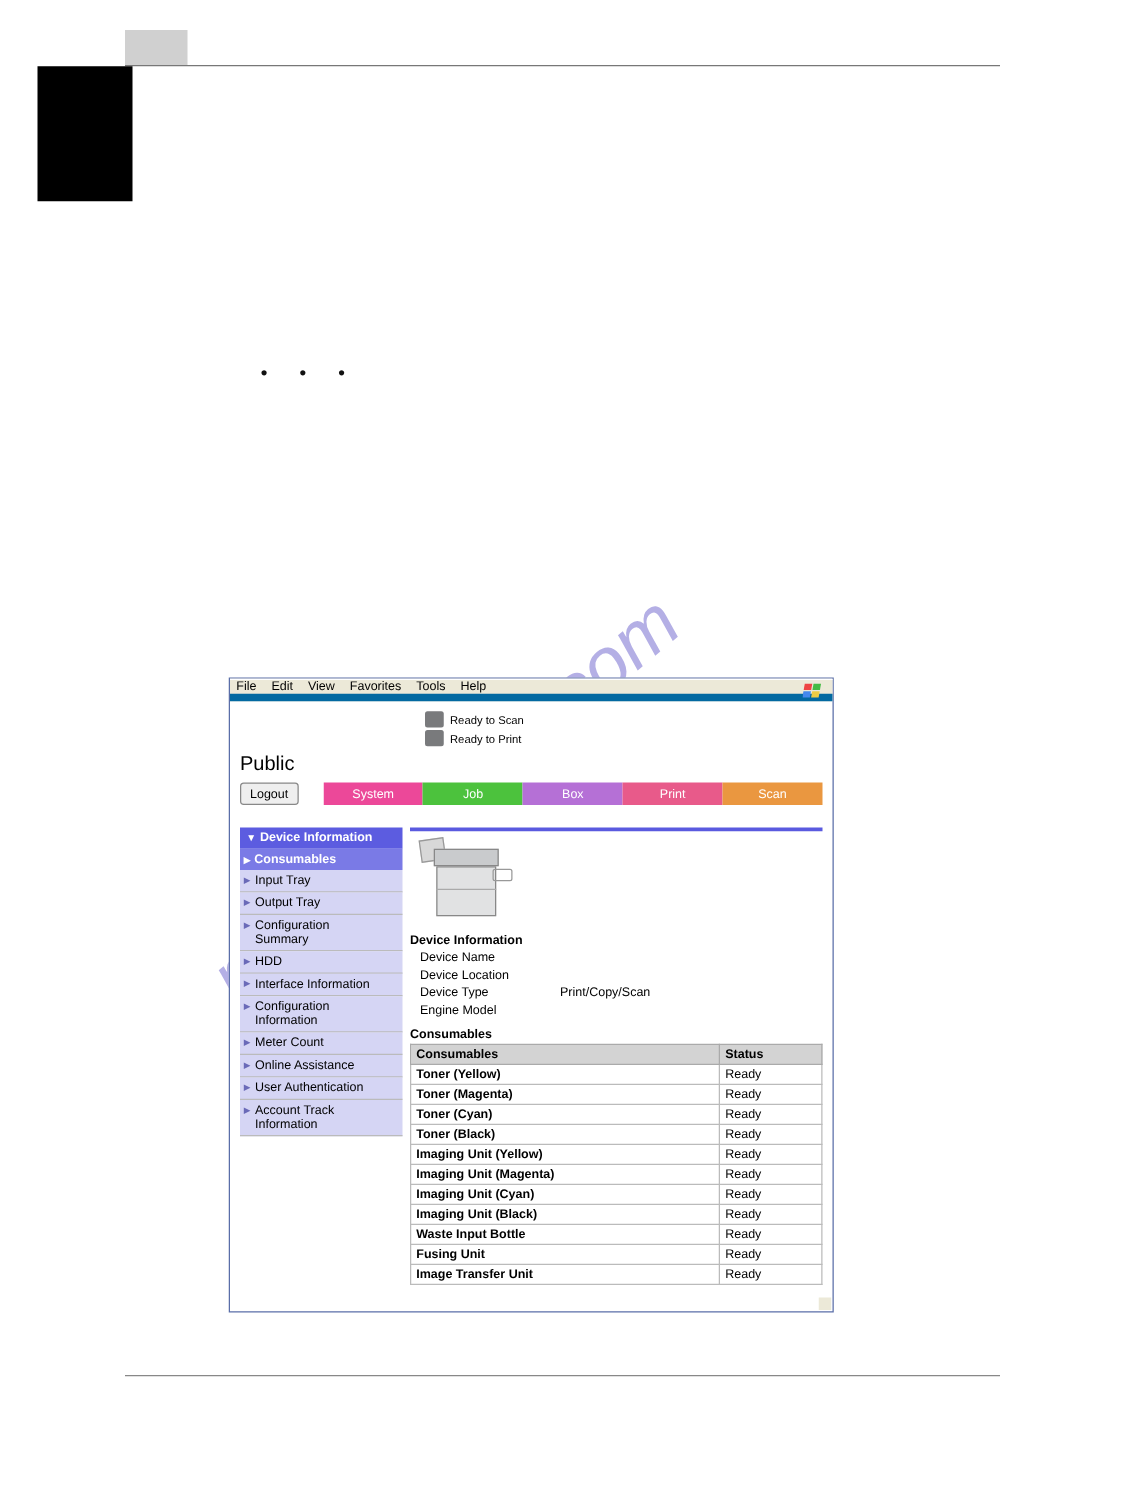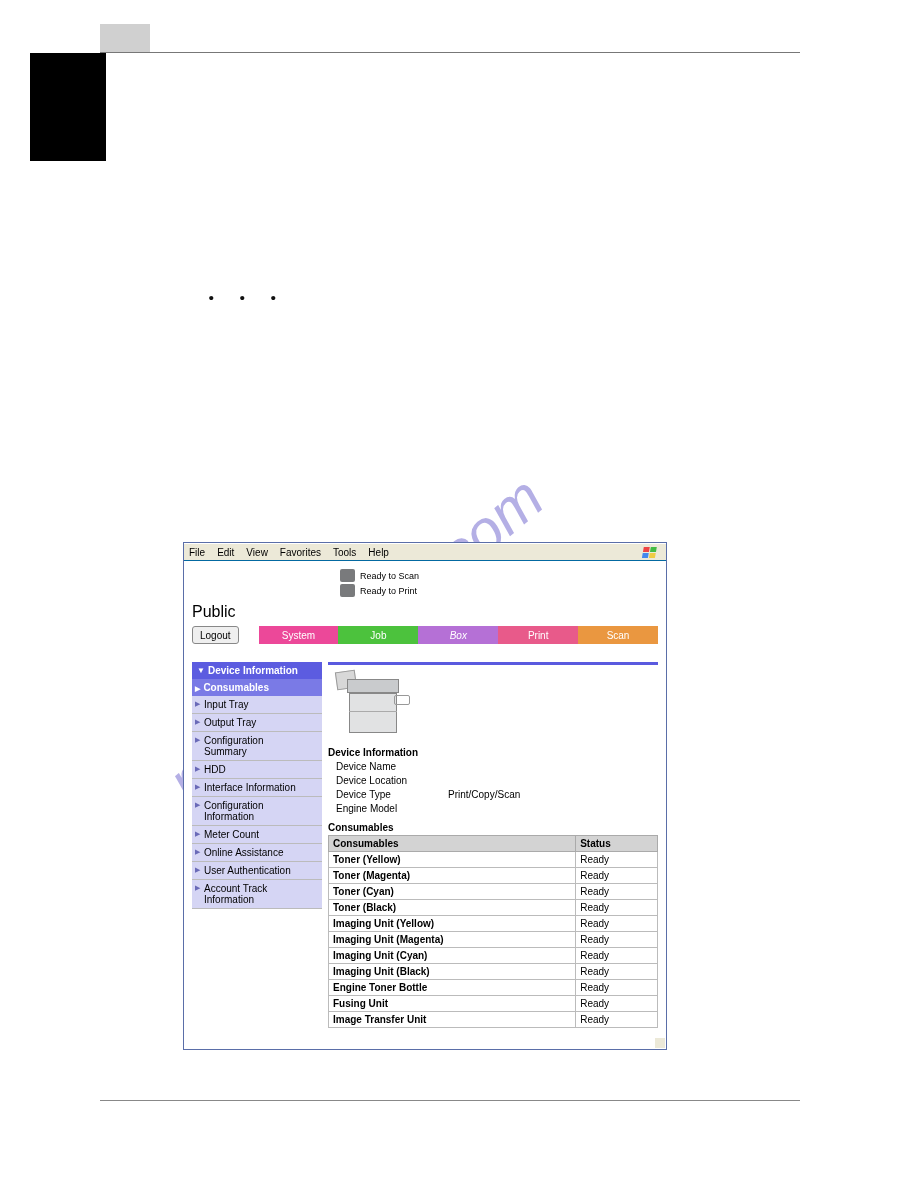--- a/index.html
+++ b/index.html
@@ -16,36 +16,36 @@
   .ie-window { position: absolute; top: 542px; left: 183px; width: 484px; height: 508px; border: 1px solid #5a6ea8; background: #fff; font-family: Tahoma, Arial, sans-serif; font-size: 10px; color: #000; }
   .titlebar { height: 21px; background: linear-gradient(#3a6be0, #1d4dbd); display: flex; align-items: center; padding: 0 3px 0 3px; color: #fff; }
   .titlebar .ie-icon { width: 14px; height: 14px; background: #fff; border-radius: 2px; margin-right: 4px; position: relative; }
   .titlebar .ie-icon::after { content: "e"; color: #2a5ed6; font-weight: bold; position: absolute; top: -1px; left: 3px; font-size: 11px; font-family: Arial; }
   .titlebar .title-txt { font-weight: bold; font-size: 11px; }
   .win-btns { margin-left: auto; display: flex; gap: 2px; }
   .win-btn { width: 18px; height: 15px; border: 1px solid #fff; border-radius: 2px; display: flex; align-items: center; justify-content: center; font-size: 10px; font-weight: bold; color: #fff; }
   .win-btn.min { background: #3a6be0; }
   .win-btn.max { background: #3a6be0; }
   .win-btn.cls { background: #e25a2c; }
-  .menubar { height: 18px; background: #ece9d8; display: flex; align-items: center; padding-left: 5px; gap: 12px; font-size: 10px; border-top: 1px solid #fff; border-bottom: 1px solid #0369a1; position: relative; }
+  .menubar { height: 18px; background: #ece9d8; display: flex; align-items: center; padding-left: 5px; gap: 12px; font-size: 10px; border-top: 1px solid #fff; border-bottom: 6px solid #0369a1; position: relative; }
   .menubar .xp-flag { position: absolute; right: 5px; top: 0; width: 22px; height: 18px; display: flex; align-items: center; justify-content: center; }
   .xp-flag svg { display: block; }
 
   .content-top { padding: 6px 8px 2px 8px; }
   .status-lines { margin-left: 148px; margin-top: 2px; }
   .status-line { display: flex; align-items: center; gap: 5px; font-size: 9px; margin-bottom: 2px; }
   .status-line .printer-ico { width: 15px; height: 13px; background: #797a7c; border-radius: 2px; position: relative; }
   .public-lbl { font-size: 16px; margin-top: 6px; }
 
   .tab-row { display: flex; align-items: stretch; padding: 3px 8px 18px 8px; gap: 0; }
   .logout-btn { border: 1px solid #888; background: #efefef; border-radius: 3px; font-size: 10px; padding: 2px 7px; margin-right: 20px; cursor: pointer; }
   .tab-cell { flex: 1 1 0; height: 18px; display: flex; align-items: center; justify-content: center; color: #fff; font-size: 10px; }
   .tab-system { background: #ec4899; }
   .tab-job { background: #4cc23d; }
-  .tab-box { background: #b570d6; font-style: italic; }
+  .tab-box { background: #b570d6; }
   .tab-print { background: #e85a8a; }
   .tab-scan { background: #ea9740; }
 
   .body-grid { display: flex; gap: 6px; padding: 0 8px 8px 8px; height: 420px; }
   .sidebar { width: 130px; }
   .side-hdr { background: #5c5ce0; color: #fff; padding: 3px 5px; font-size: 10px; font-weight: bold; display: flex; align-items: center; }
   .side-hdr::before { content: "▼"; font-size: 8px; margin-right: 3px; }
   .side-active { background: #7a7ae6; color: #fff; padding: 3px 5px 3px 12px; font-size: 10px; font-weight: bold; }
   .side-active::before { content: "▶"; font-size: 7px; margin-right: 3px; margin-left: -9px; }
   .side-li { background: #d5d5f4; border-bottom: 1px solid #bbb; color: #000; padding: 3px 16px 3px 12px; font-size: 10px; position: relative; }
@@ -202,21 +202,21 @@
               </tr>
               <tr>
                 <td>Imaging Unit (Cyan)</td>
                 <td>Ready</td>
               </tr>
               <tr>
                 <td>Imaging Unit (Black)</td>
                 <td>Ready</td>
               </tr>
               <tr>
-                <td>Engine Toner Bottle</td>
+                <td>Waste Input Bottle</td>
                 <td>Ready</td>
               </tr>
               <tr>
                 <td>Fusing Unit</td>
                 <td>Ready</td>
               </tr>
               <tr>
                 <td>Image Transfer Unit</td>
                 <td>Ready</td>
               </tr>

